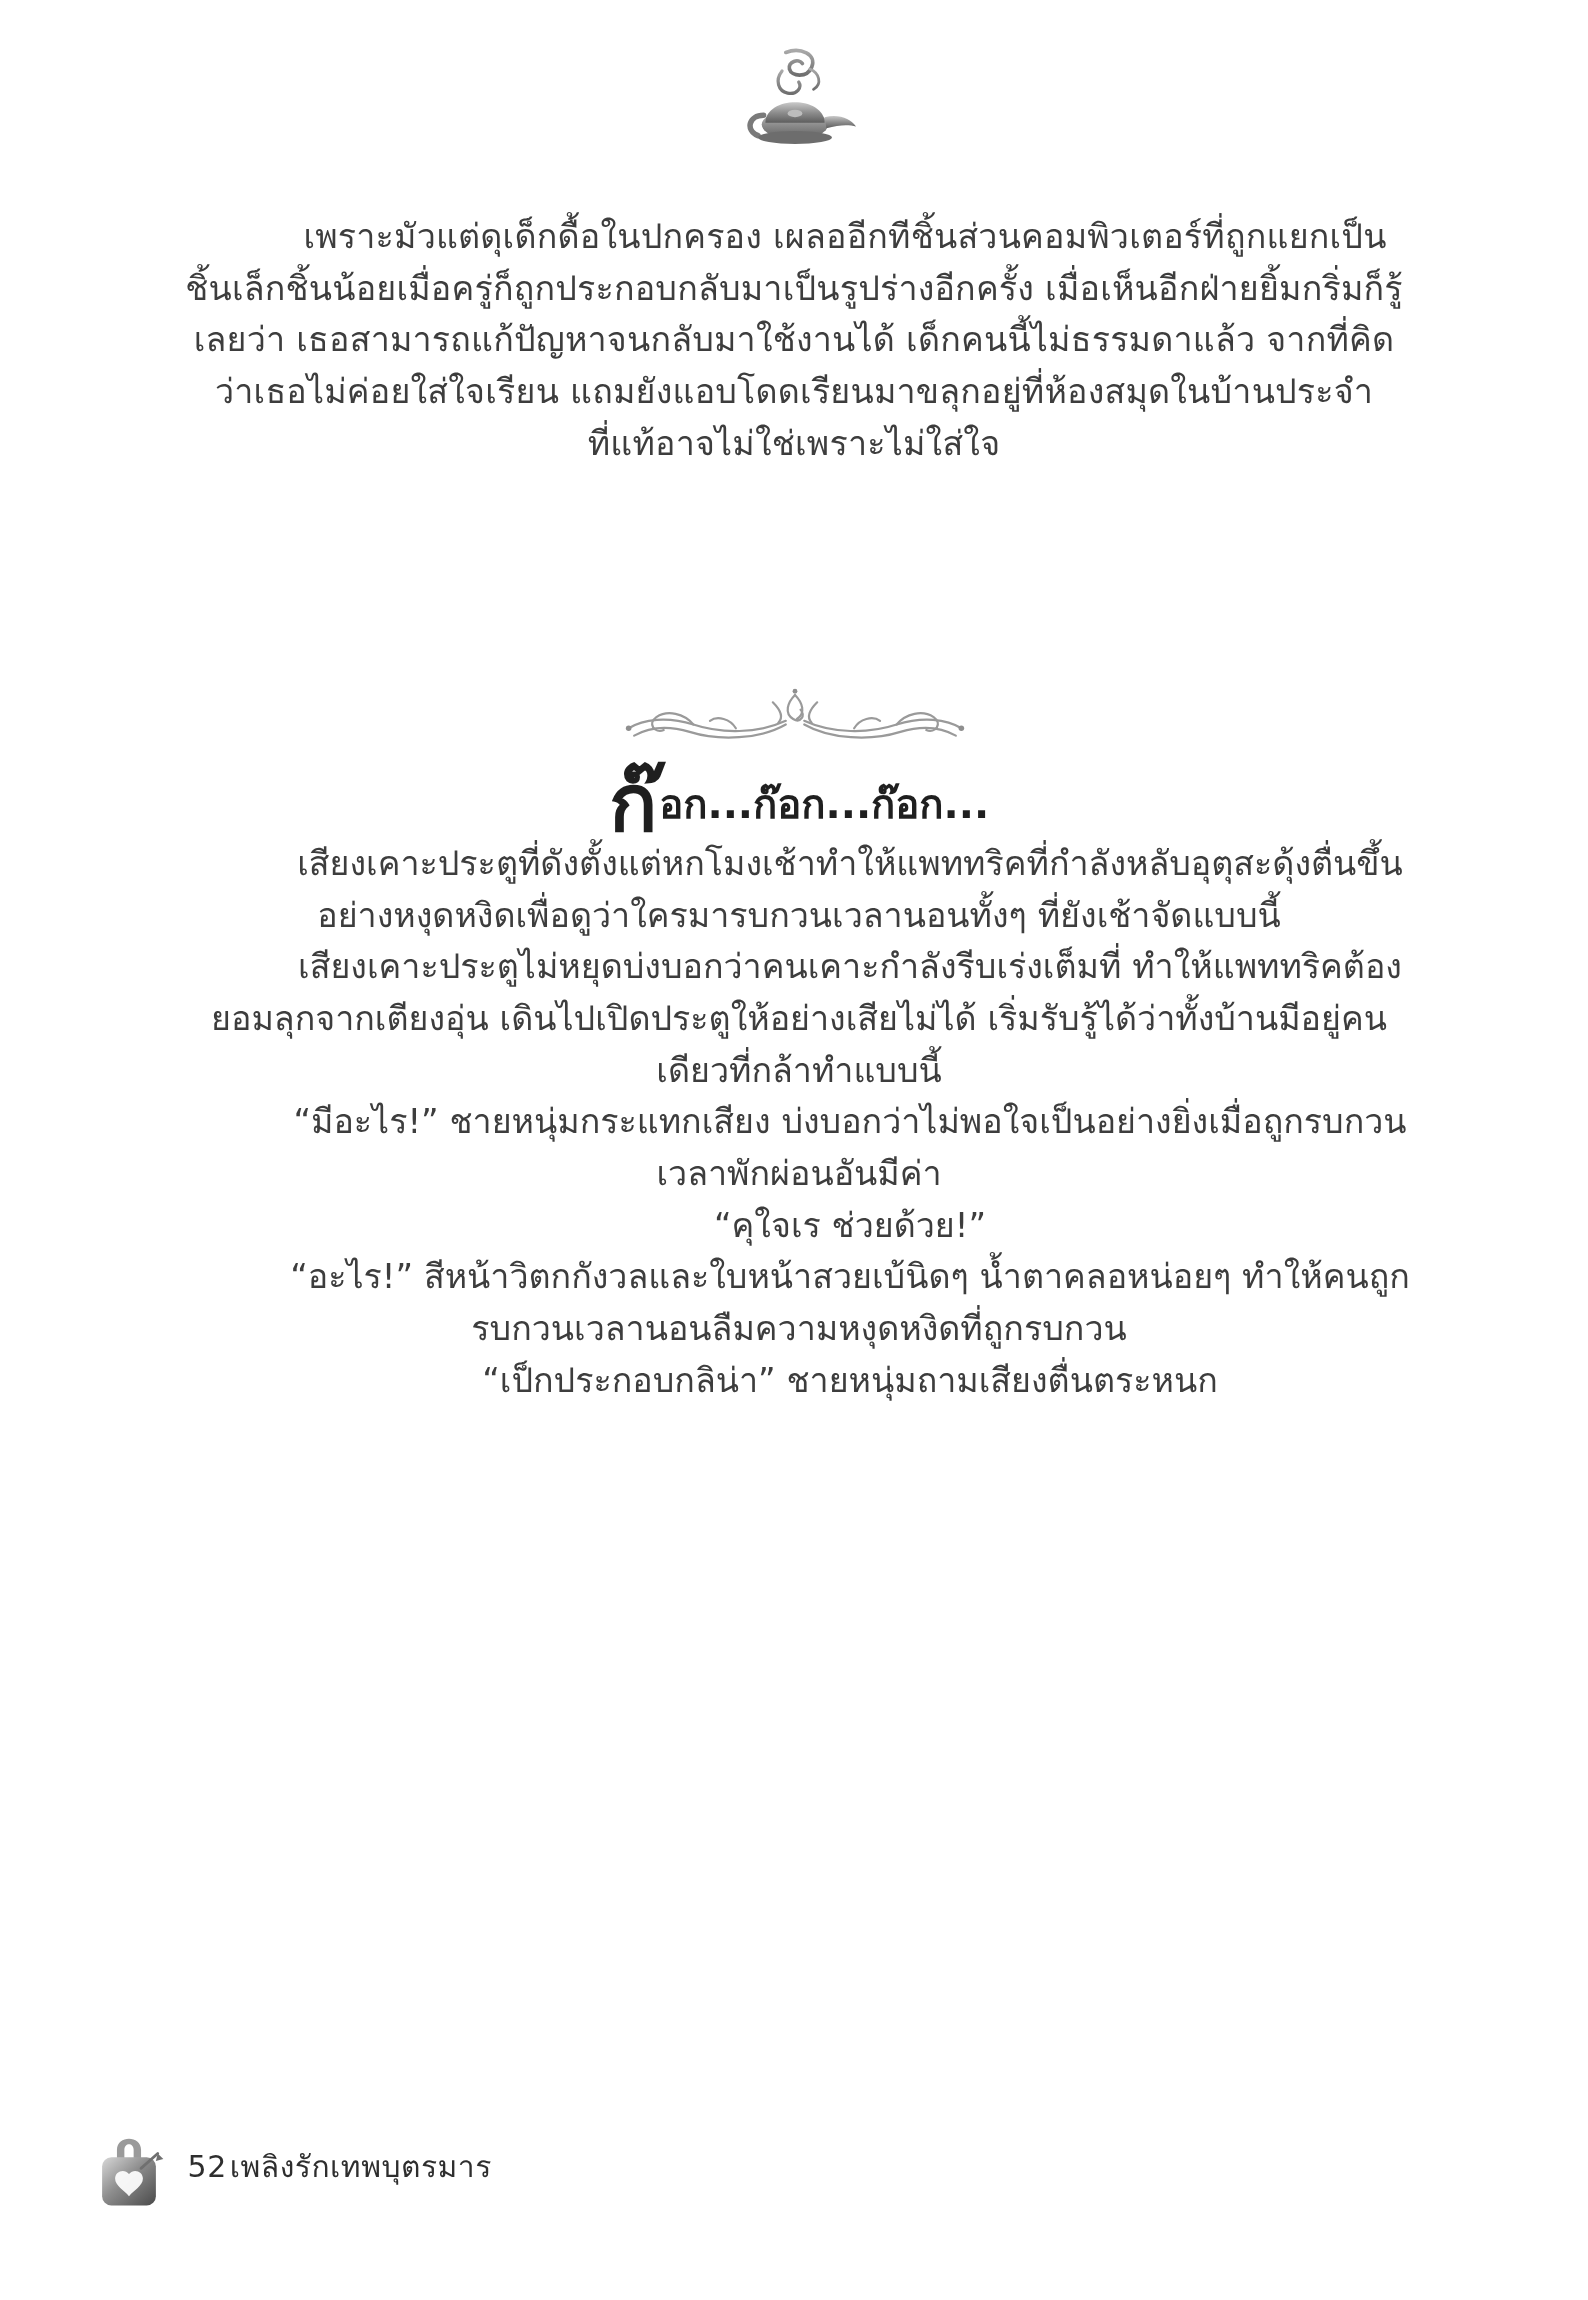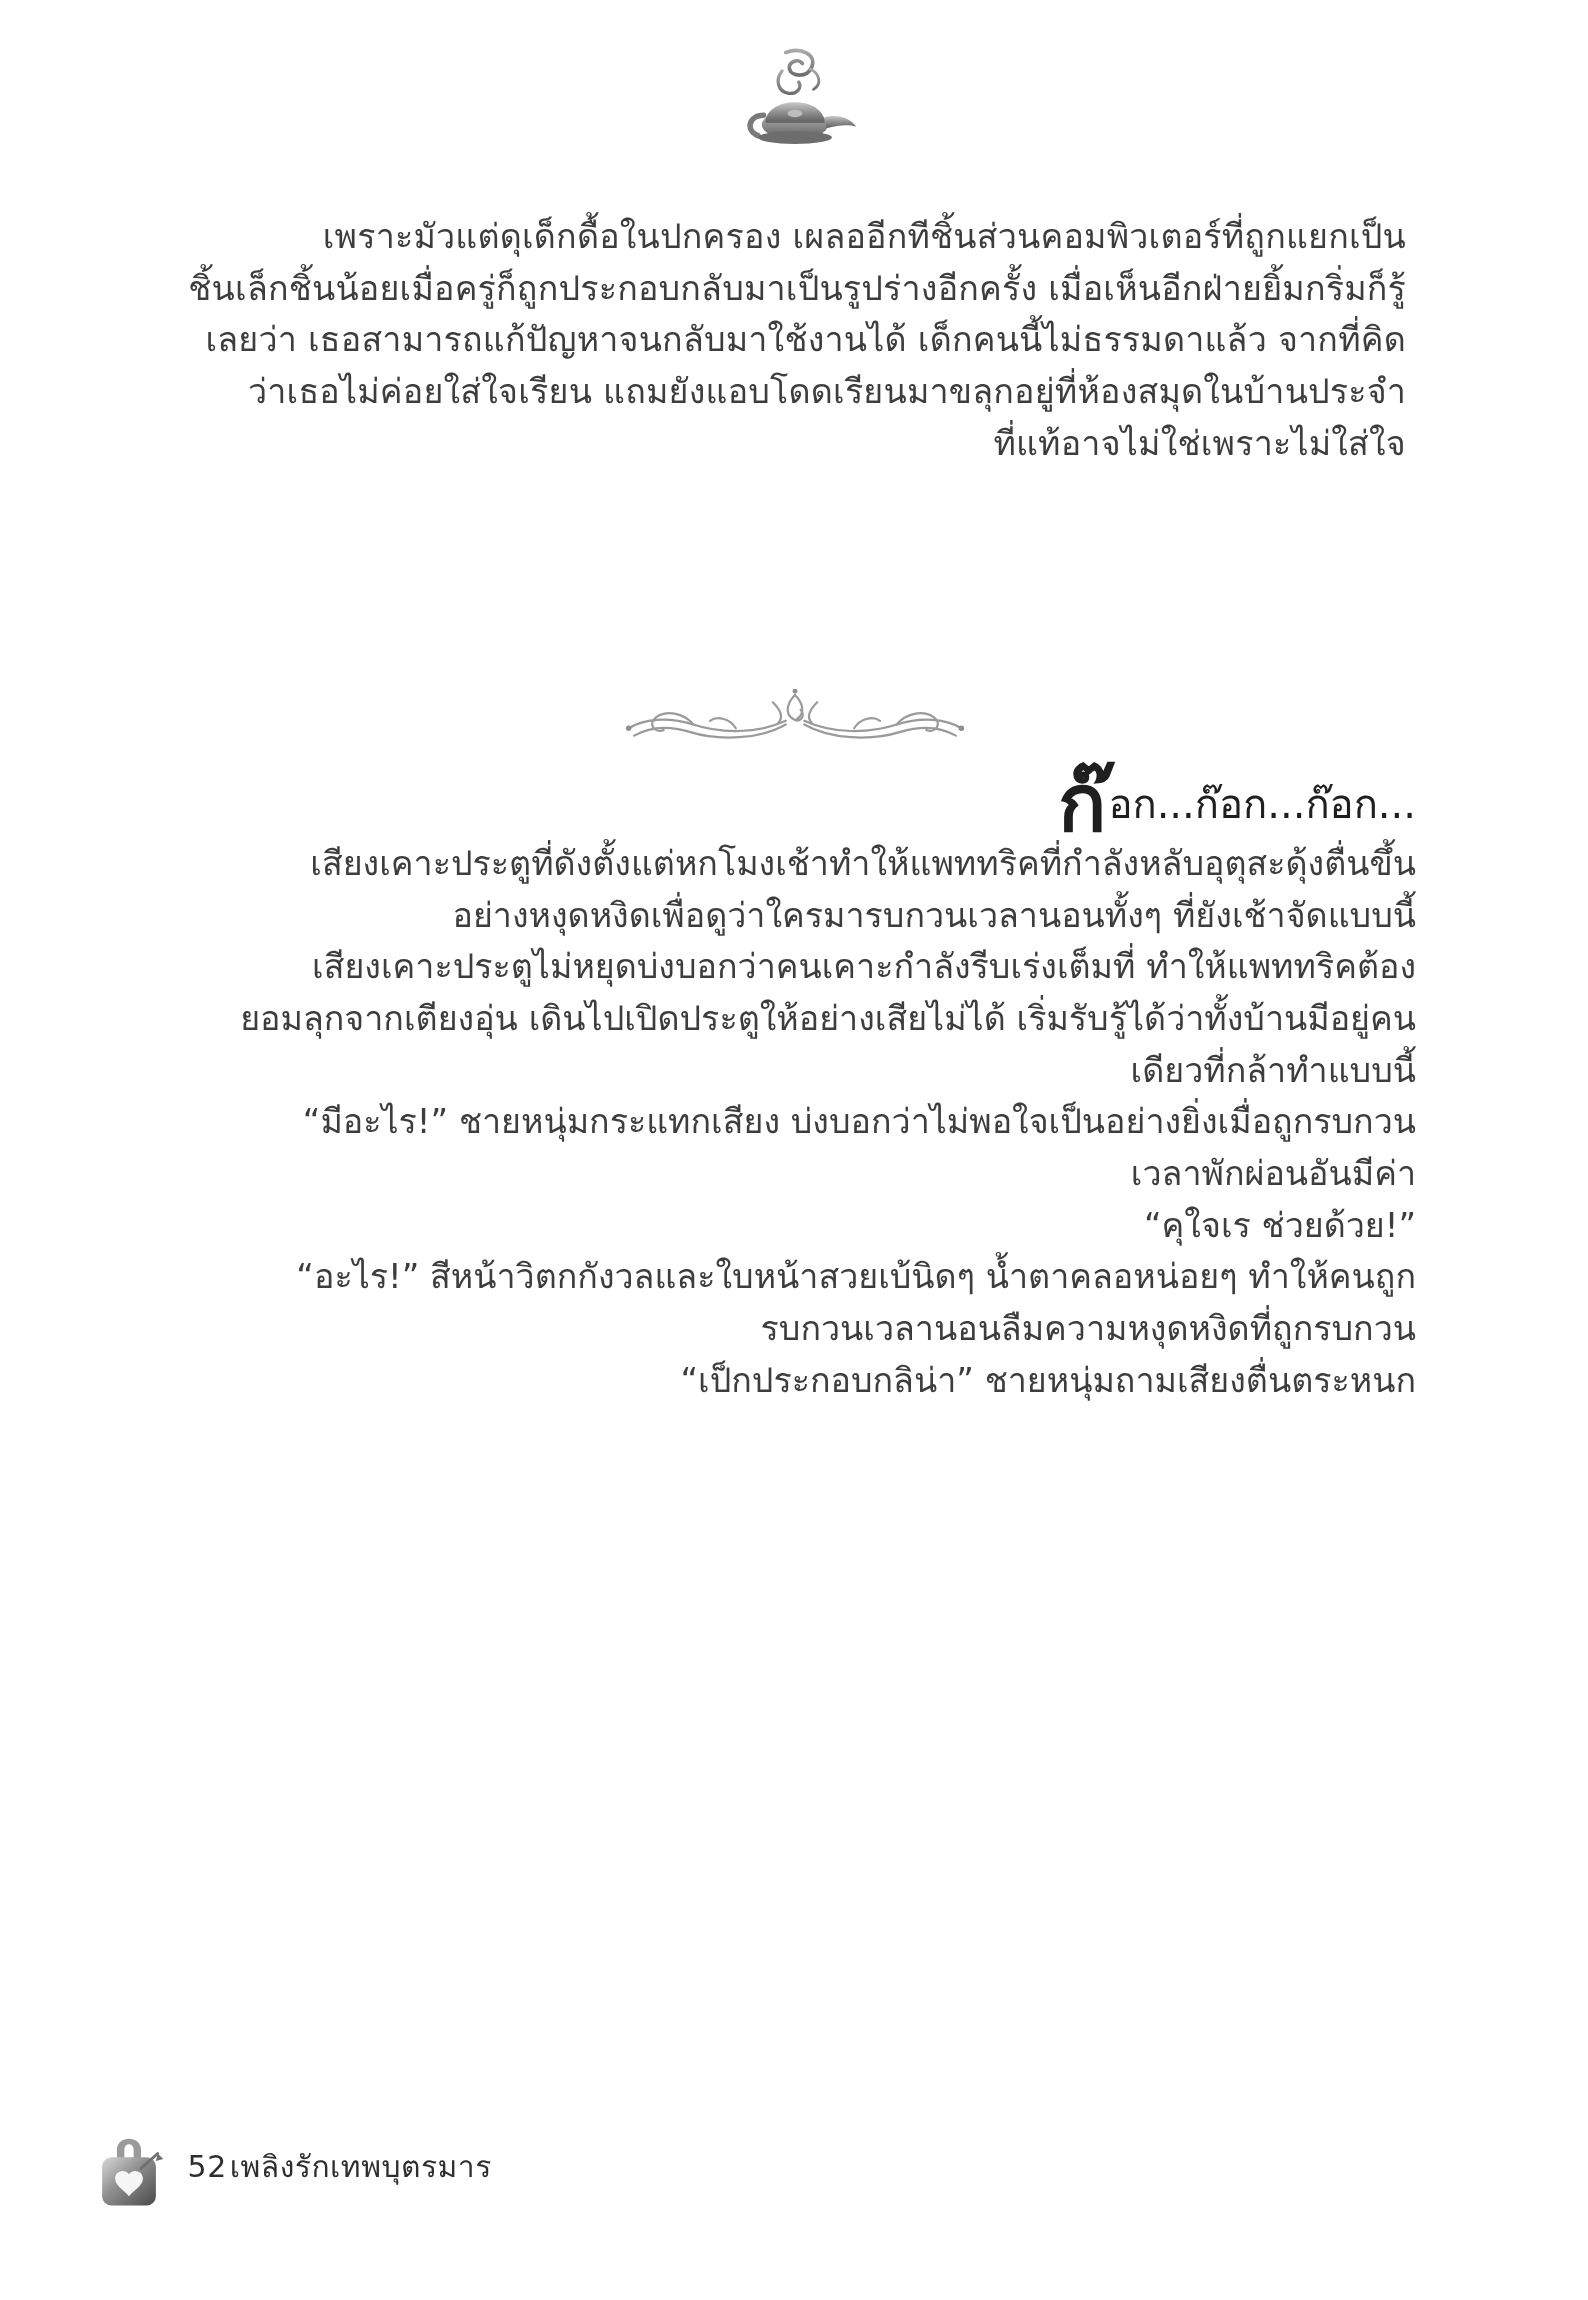--- a/index.html
+++ b/index.html
@@ -35,21 +35,21 @@
     top: 211px;
     width: 1224px;
     font-size: 34px;
     line-height: 1.52;
     color: #3d3d3d;
     letter-spacing: 0.2px;
   }
   .para {
     margin: 0 0 0 0;
     text-indent: 102px;
-    text-align: right;
+    text-align: center;
   }
 
   
   .divider {
     position: absolute;
     left: 0;
     top: 682px;
     width: 100%;
     text-align: center;
   }
@@ -72,21 +72,21 @@
     font-size: 80px;
     line-height: 0.8;
     font-weight: bold;
     color: #1f1f1f;
     vertical-align: -13px;
     margin-right: 1.9px;
     font-family: "DejaVu Sans", "Liberation Sans", sans-serif;
   }
   .dropcap-rest {
     font-size: 40px;
-    font-weight: normal;
+    font-weight: bold;
     color: #1f1f1f;
   }
 
   
   .footer {
     position: absolute;
     left: 89px;
     bottom: 89px;
     display: flex;
     align-items: center;

